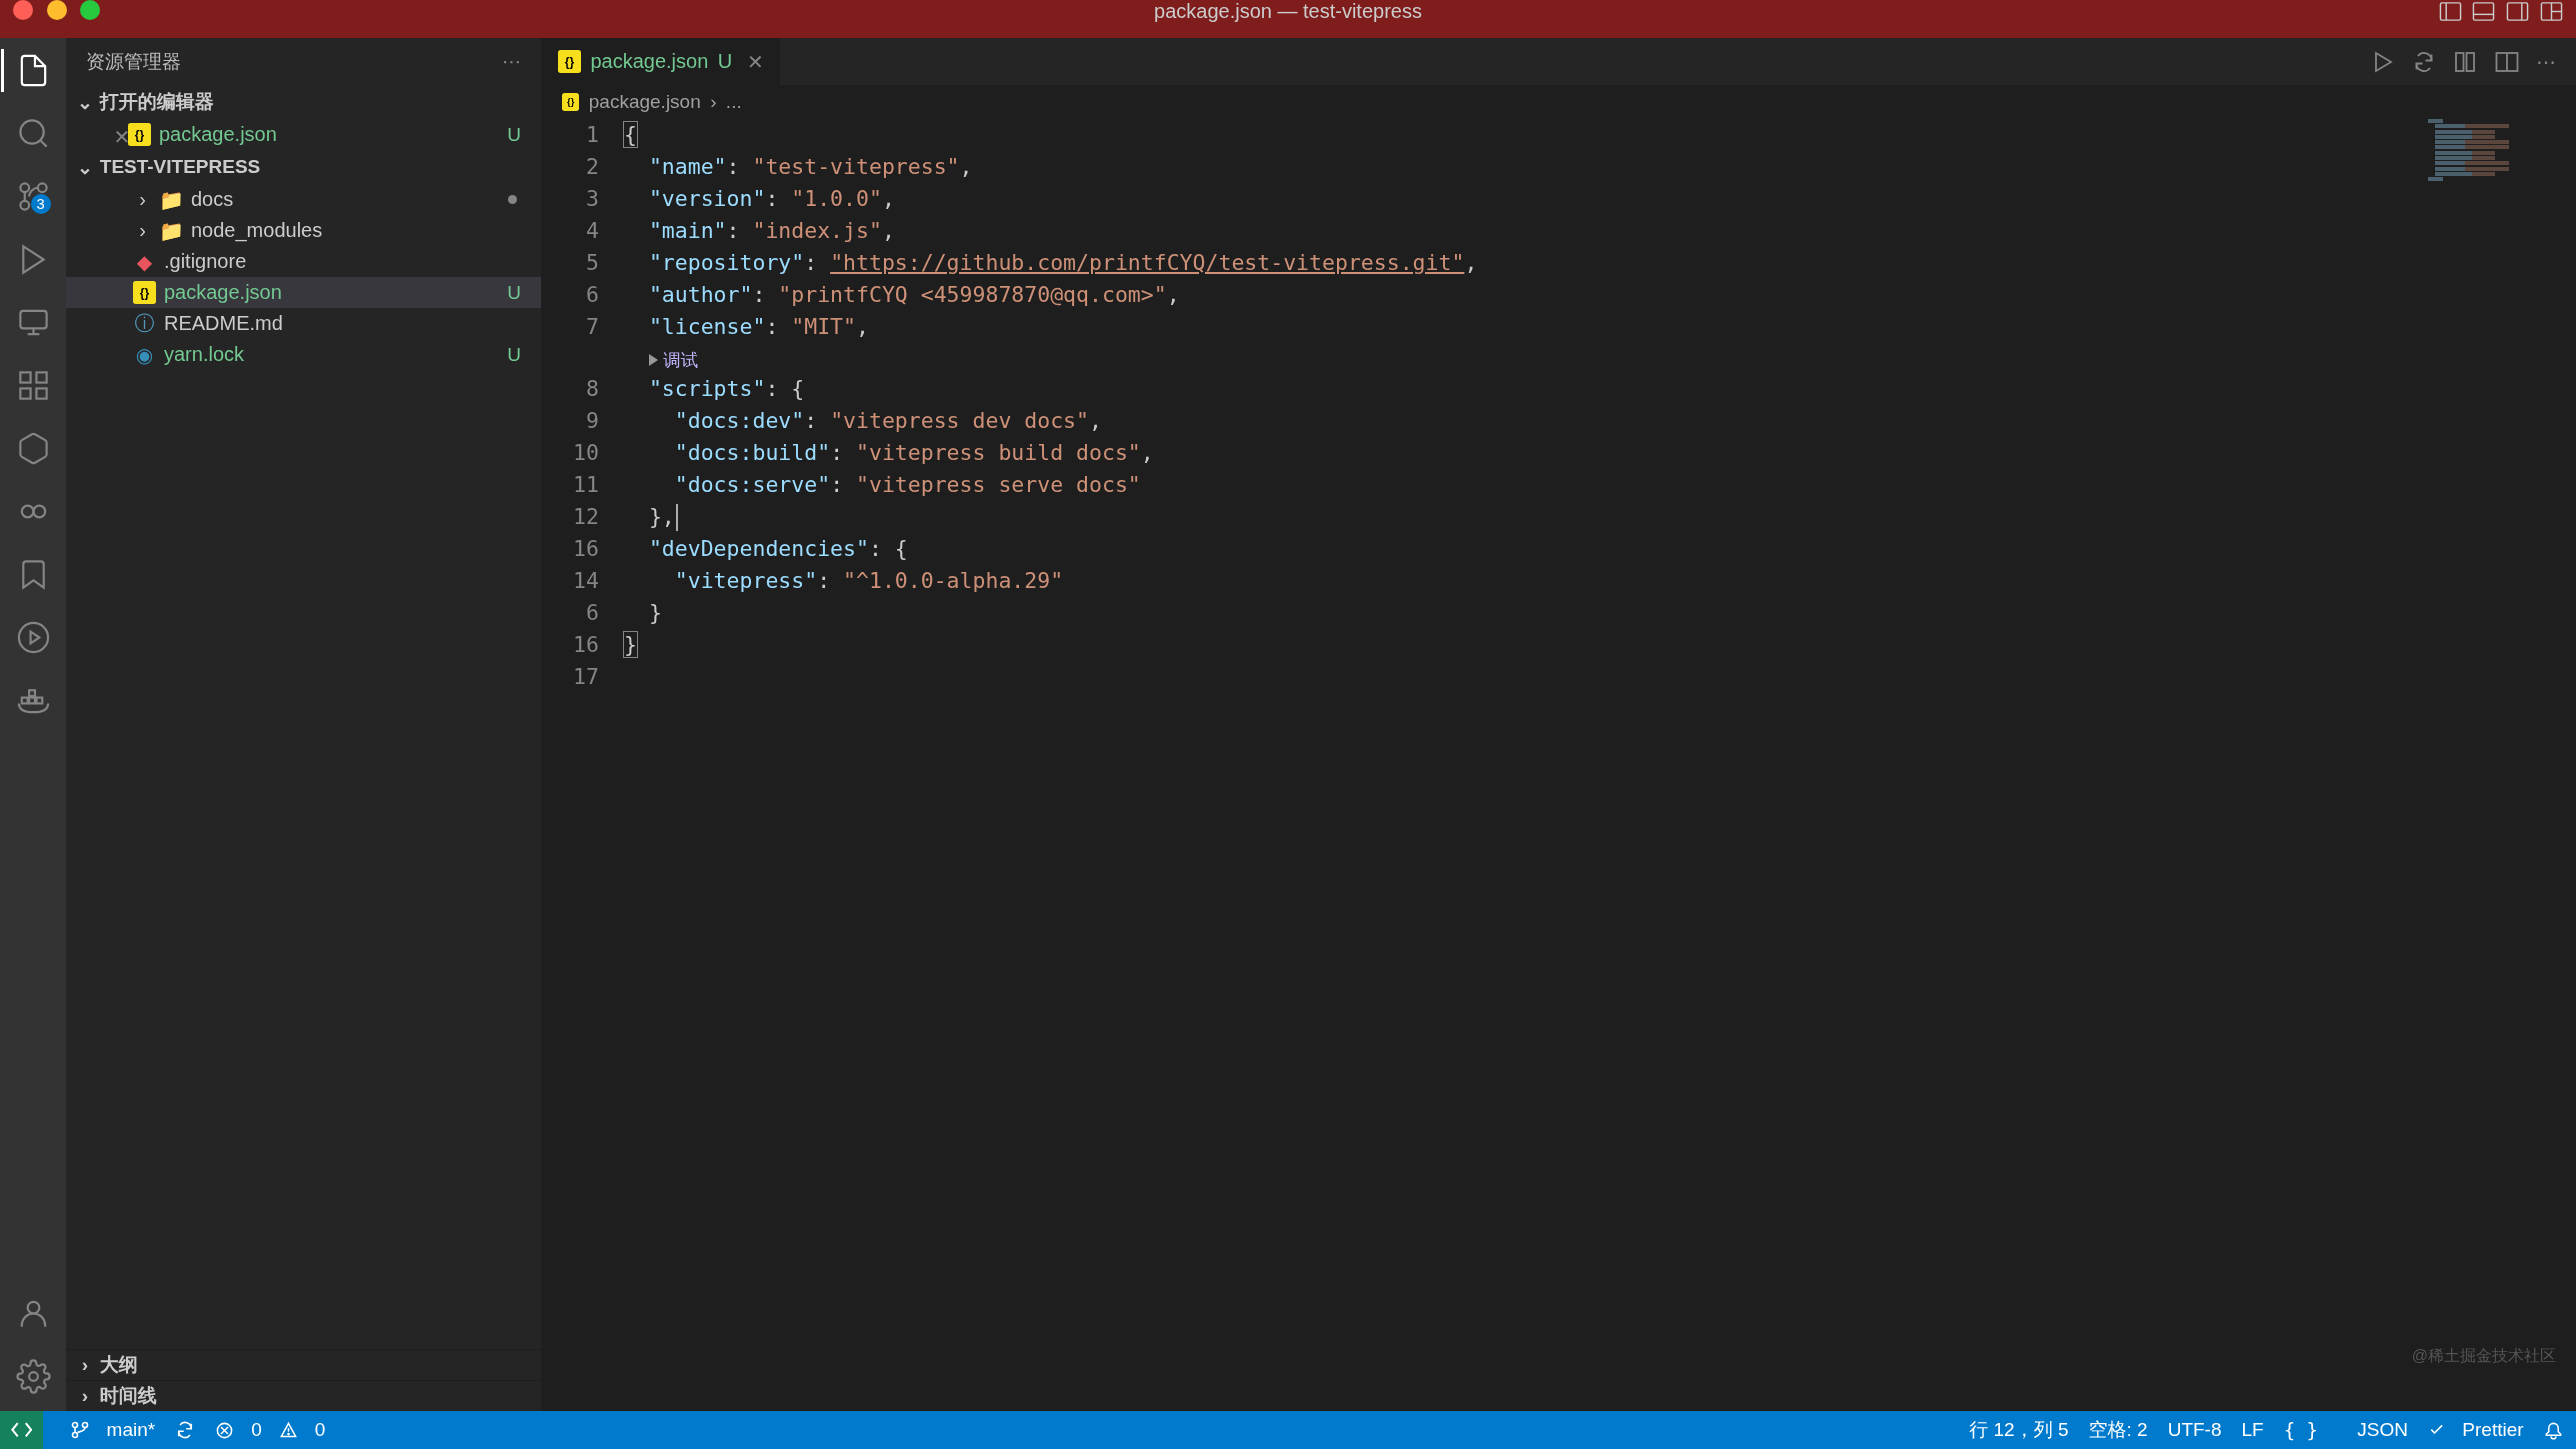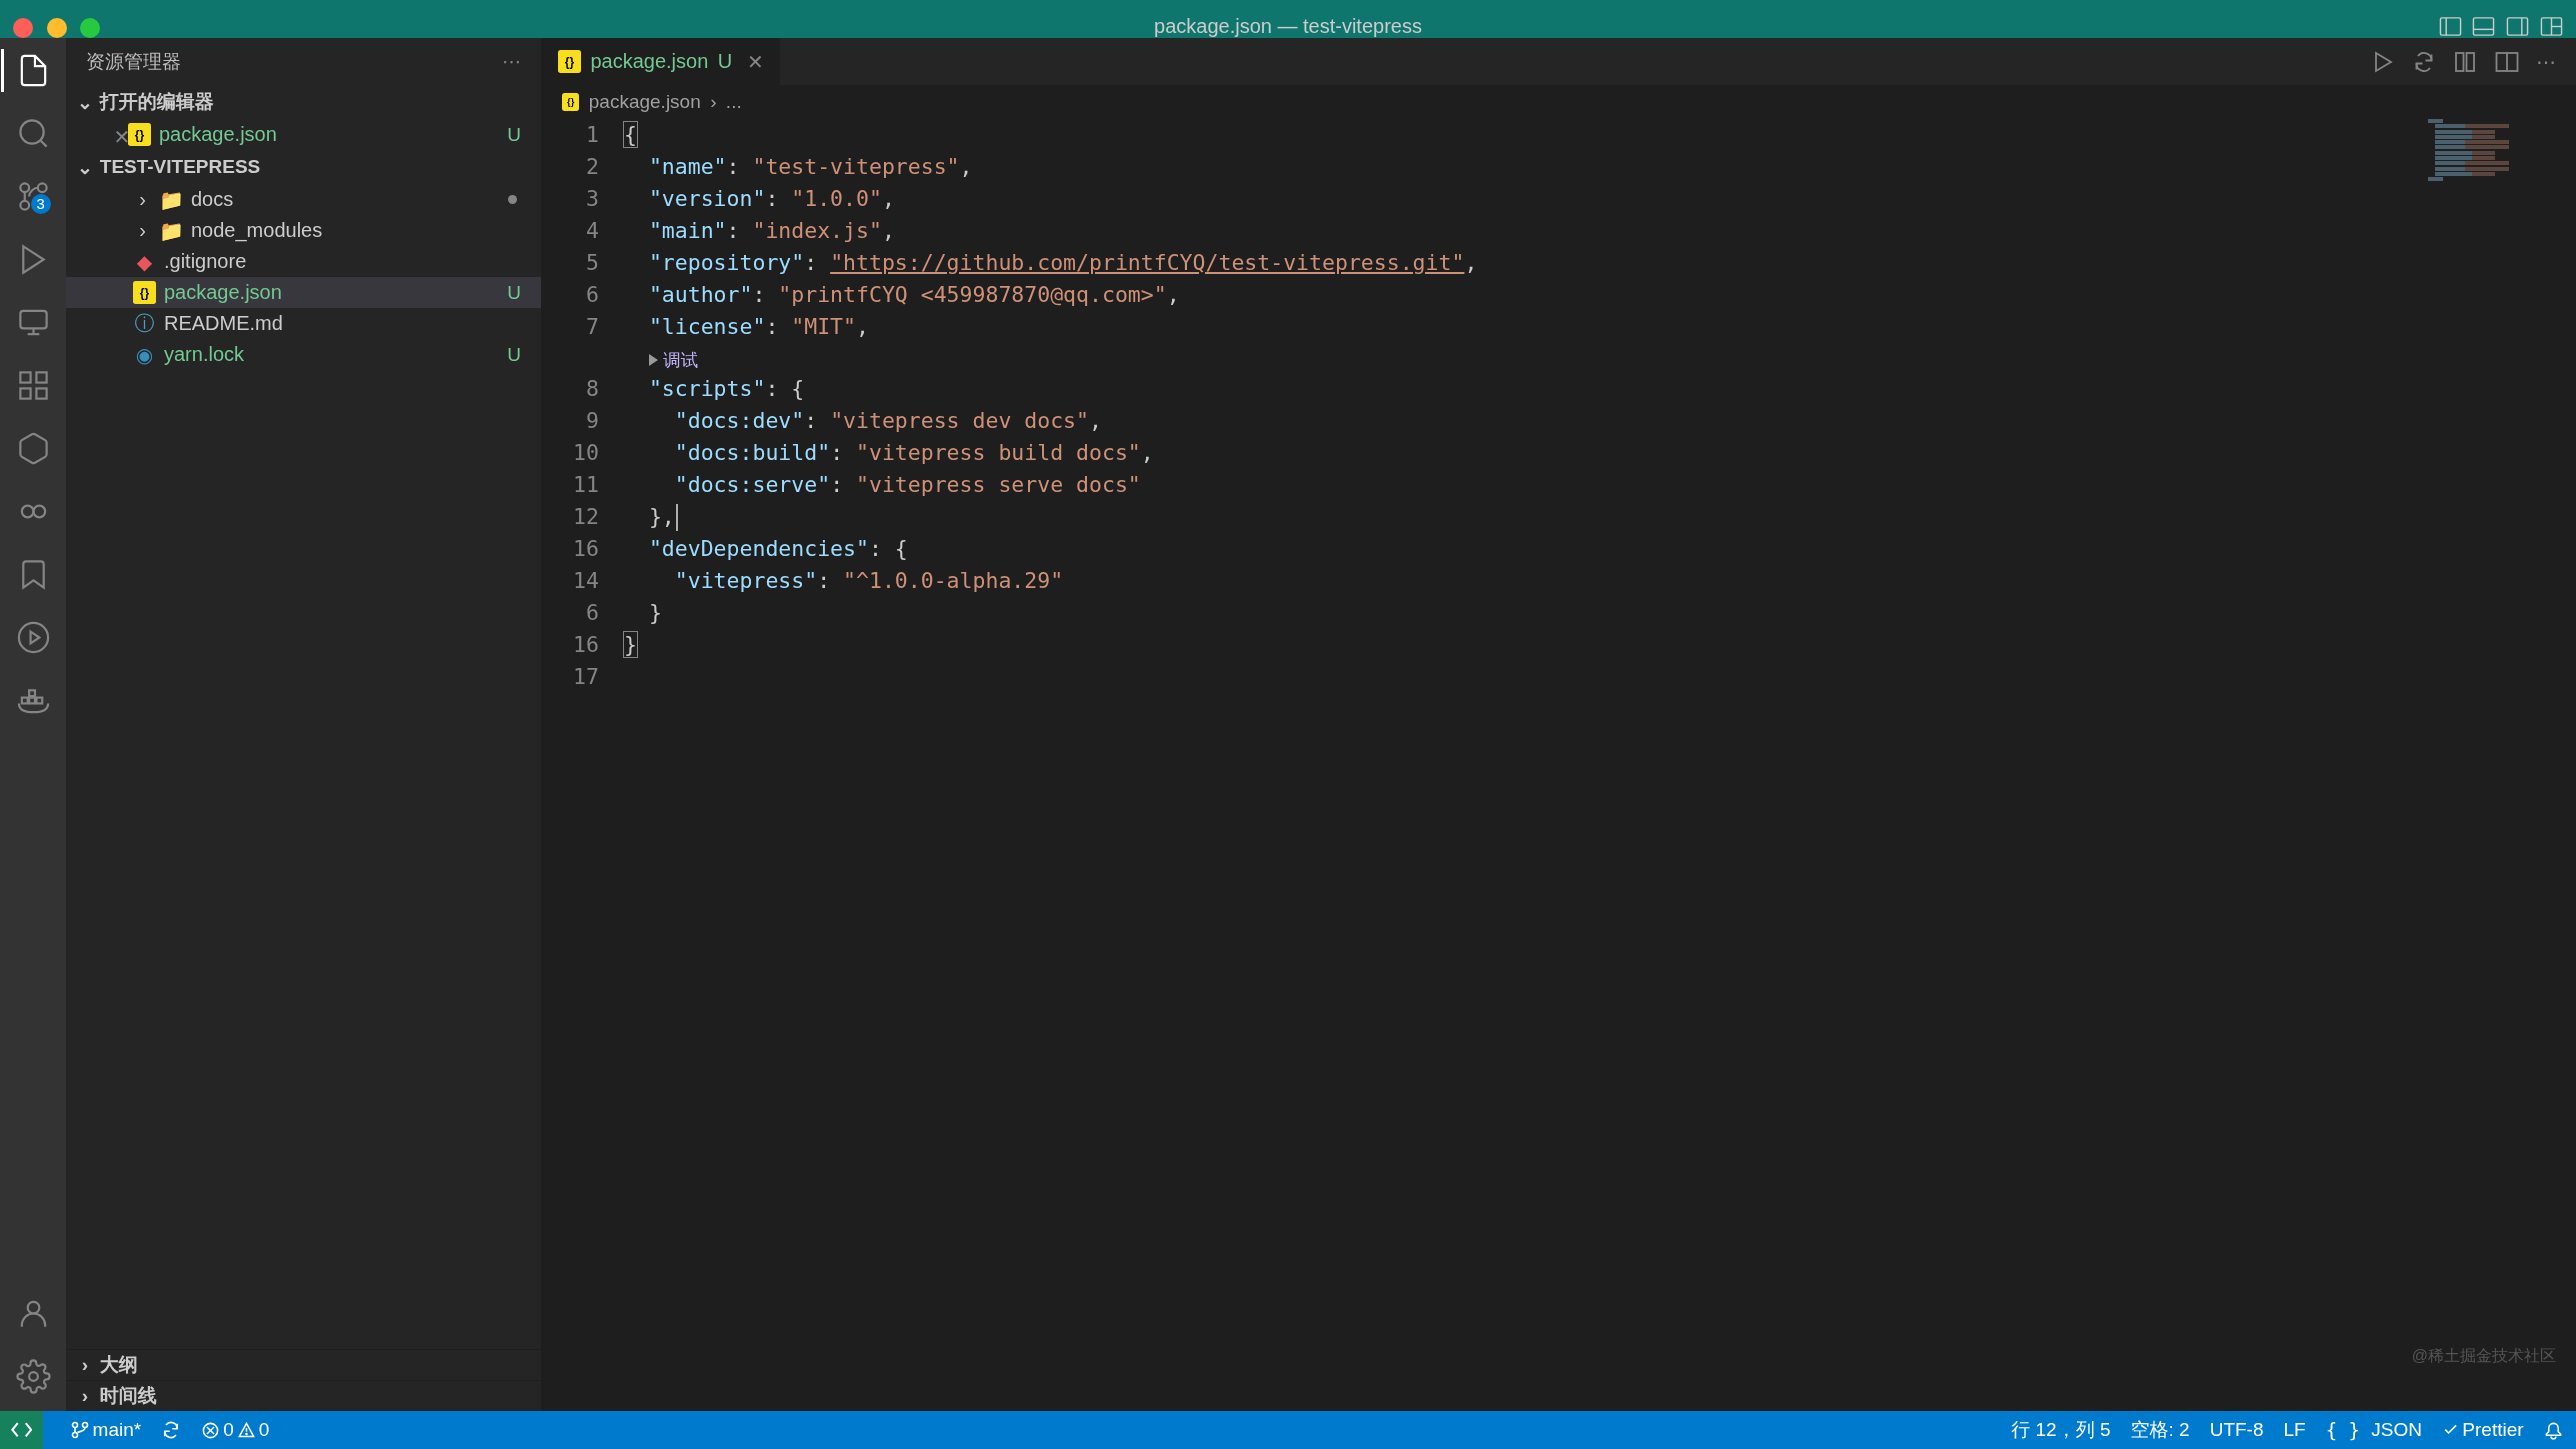--- a/index.html
+++ b/index.html
@@ -8,23 +8,23 @@
   background: #1e1e1e;
   color: #cccccc;
   width: 2576px;
   height: 1449px;
   overflow: hidden;
   font-size: 20px;
   transform-origin: top left;
 }
 .titlebar {
   height: 38px;
-  background: #0f766e;
+  background: #7f1d1d;
   display: flex;
-  align-items: flex-end;
+  align-items: flex-start;
   padding: 0 13.4px;
   position: relative;
 }
 .traffic-lights { display: flex; gap: 13.4px; align-items: center; }
 .traffic-light { width: 20px; height: 20px; border-radius: 50%; }
 .tl-red { background: #ff5f56; }
 .tl-yellow { background: #ffbd2e; }
 .tl-green { background: #27c93f; }
 .title-text { position: absolute; left: 50%; transform: translateX(-50%); font-size: 20px; color: #cccccc; }
 .title-controls { margin-left: auto; display: flex; gap: 10.7px; }
@@ -105,21 +105,21 @@
 .statusbar {
   height: 38px;
   background: #007acc;
   display: flex;
   align-items: center;
   padding: 0 13.4px;
   font-size: 19px;
   color: #ffffff;
   gap: 20px;
 }
-.status-item { display: flex; align-items: center; gap: 3px; }
+.status-item { display: flex; align-items: center; gap: 17px; }
 .status-right { margin-left: auto; display: flex; gap: 20px; align-items: center; }
 .status-remote { background: #16825d; height: 38px; display: flex; align-items: center; padding: 0 10.7px; margin-left: -13.4px; margin-right: 6.7px; }
 
 .watermark { position: absolute; right: 20px; bottom: 44px; font-size: 16px; color: #555; }
 
 .icon-json { width: 23px; height: 23px; background: #f7df1e; border-radius: 2.7px; display: inline-flex; align-items: center; justify-content: center; font-size: 12px; color: #000; font-weight: bold; }
 .icon-folder { color: #dcb67a; }
 .icon-folder-green { color: #8dc149; }
 .icon-git { color: #e8555c; }
 .icon-readme { color: #519aba; }

